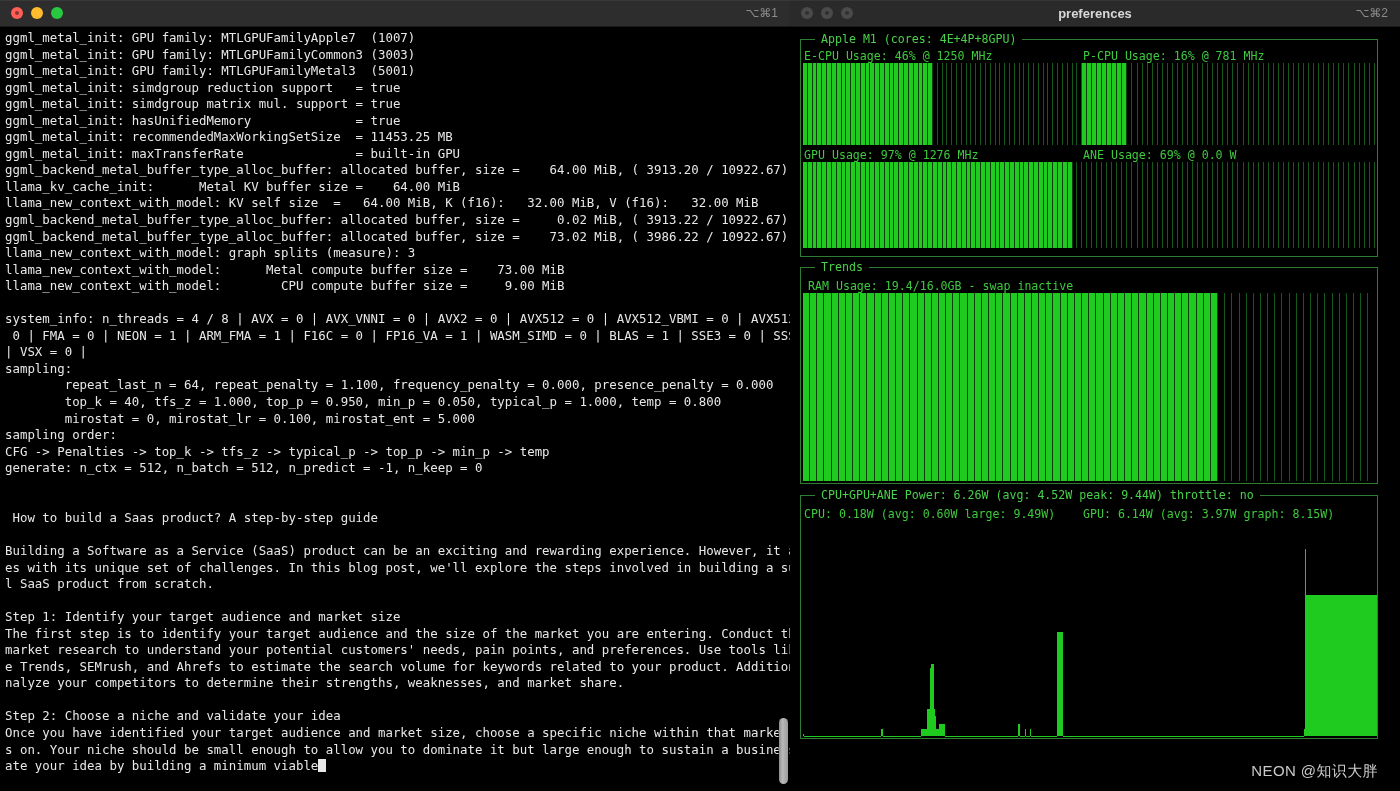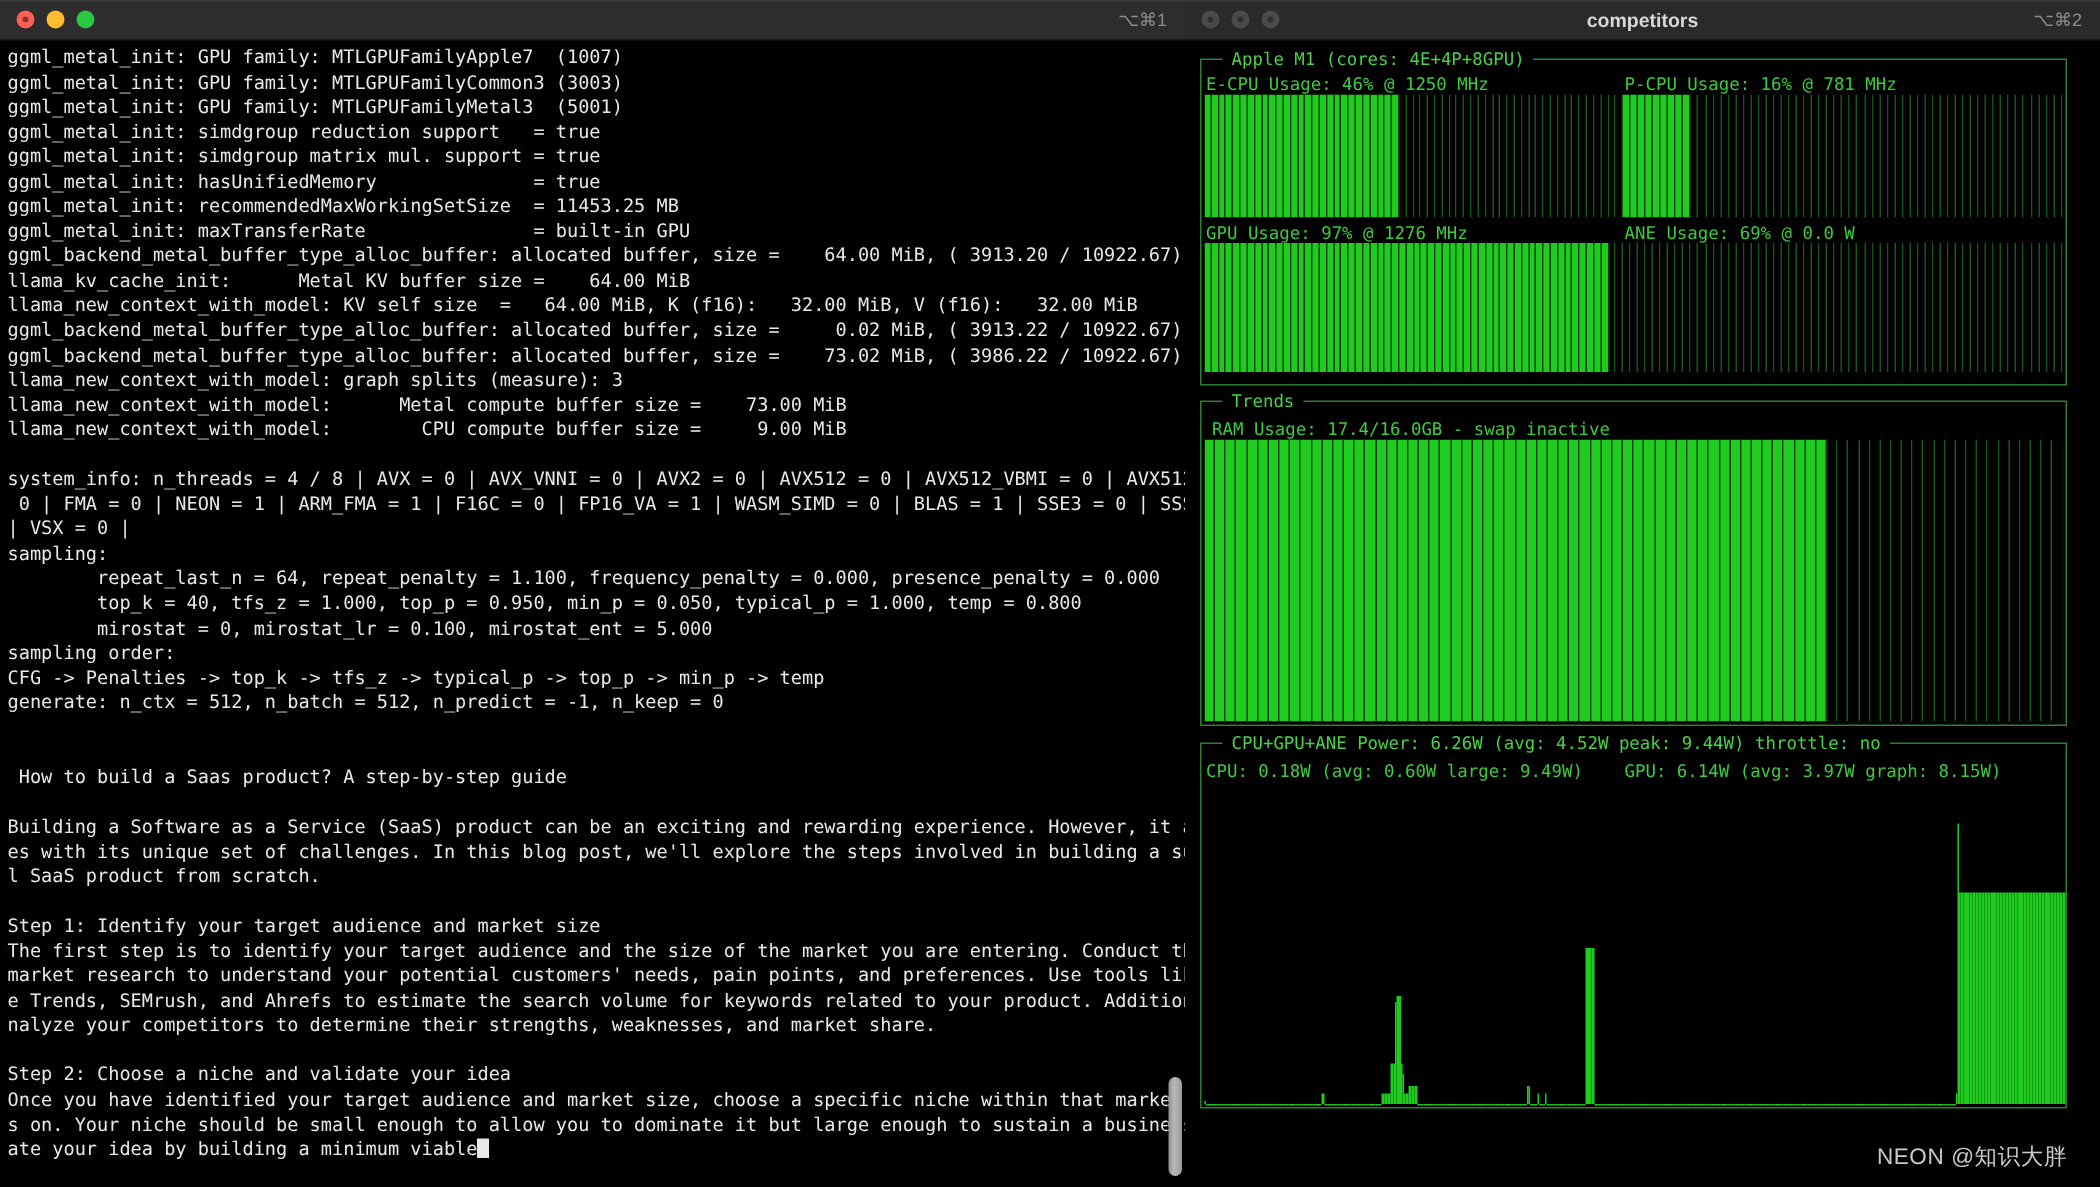--- a/index.html
+++ b/index.html
@@ -134,21 +134,21 @@
     <div class="scrollbar" id="sb-main"></div>
   </div>
 
   <div class="window" id="win-power">
     <div class="titlebar">
       <div class="lights">
         <span class="light off"></span>
         <span class="light off"></span>
         <span class="light off"></span>
       </div>
-      <div class="win-title">competitors</div>
+      <div class="win-title">preferences</div>
       <div class="win-shortcut">⌥⌘2</div>
     </div>
 
     <div id="power-body">
 
       <div class="pbox" style="left:10px; top:12px; width:578px; height:218px;">
         <span class="pbox-legend">Apple M1 (cores: 4E+4P+8GPU)</span>
       </div>
 
       <span class="plabel" style="left:14px; top:22px;">E-CPU Usage: 46% @ 1250 MHz</span>
@@ -395,21 +395,21 @@
           <span class="col off"></span>
           <span class="col off"></span>
           <span class="col off"></span>
           <span class="col off"></span>
           <span class="col off"></span>
         </div>
 
       <div class="pbox" style="left:10px; top:240px; width:578px; height:217px;">
         <span class="pbox-legend">Trends</span>
       </div>
-      <span class="plabel" style="left:18px; top:252px;">RAM Usage: 17.4/16.0GB - swap inactive</span>
+      <span class="plabel" style="left:18px; top:252px;">RAM Usage: 19.4/16.0GB - swap inactive</span>
       <div class="bargraph" id="bg-ram" style="left:13px; top:266px; width:572px; height:188px;">
           <span class="col on"></span>
           <span class="col on"></span>
           <span class="col on"></span>
           <span class="col on"></span>
           <span class="col on"></span>
           <span class="col on"></span>
           <span class="col on"></span>
           <span class="col on"></span>
           <span class="col on"></span>

